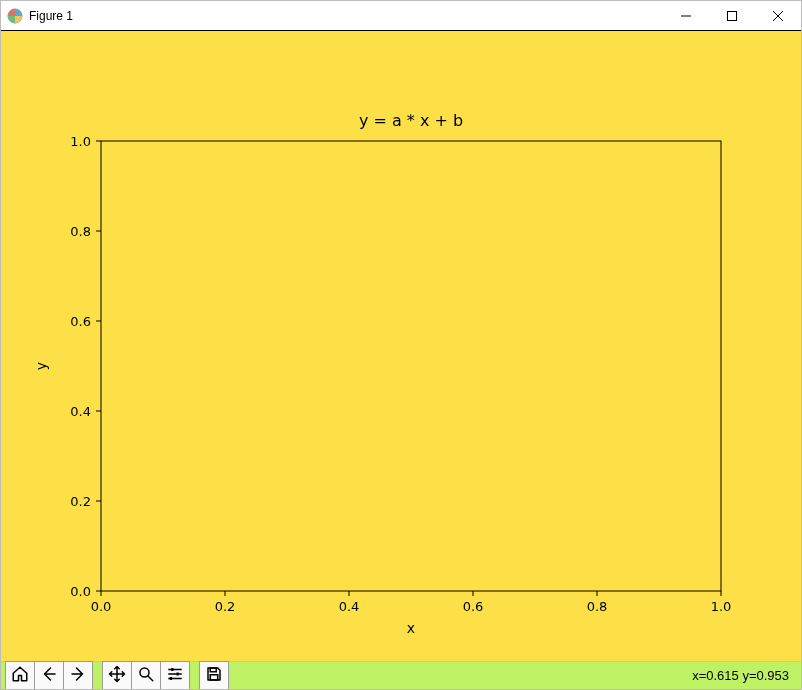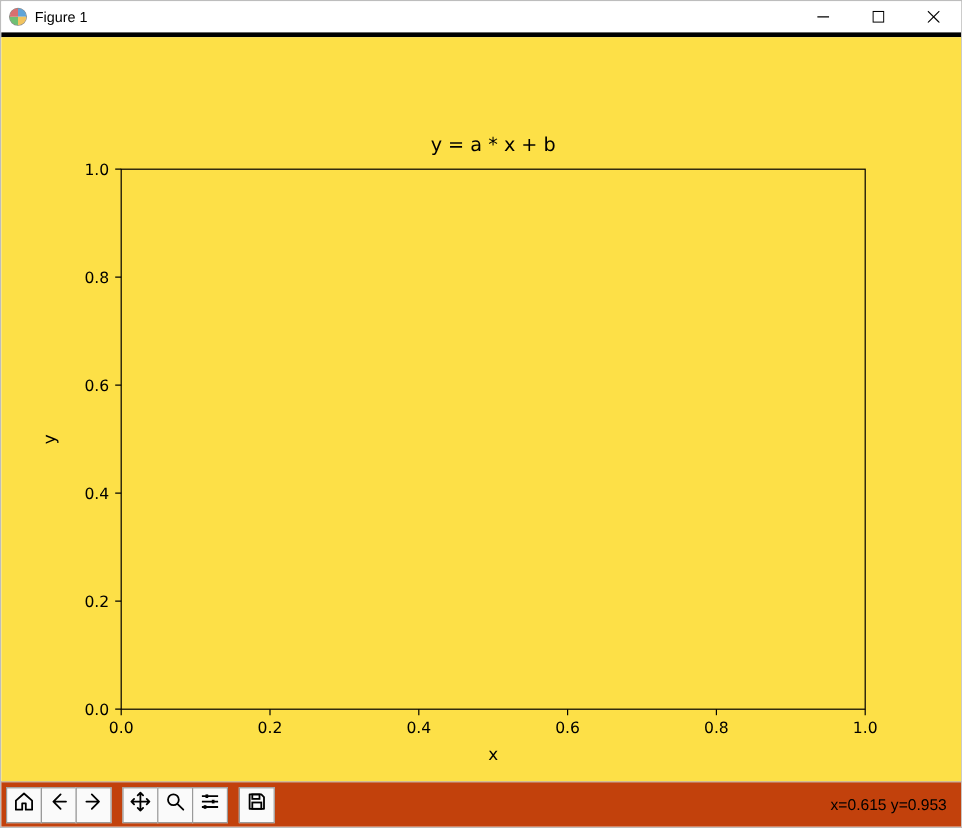--- a/index.html
+++ b/index.html
@@ -12,21 +12,21 @@
     display: flex;
     flex-direction: column;
     border: 1px solid #bdbdbd;
   }
   .titlebar {
     height: 30px;
     background: #ffffff;
     display: flex;
     align-items: center;
     padding: 0 0 0 6px;
-    border-bottom: 4px solid #000000;
+    border-bottom: 1px solid #000000;
     font-size: 12px;
     color: #000;
   }
   .titlebar .app-icon {
     width: 16px; height: 16px;
     margin-right: 6px;
     display: inline-flex; align-items: center; justify-content: center;
   }
   .titlebar .title { flex: 0 0 auto; }
   .titlebar .spacer { flex: 1; }
@@ -42,22 +42,22 @@
   }
   .canvas-area svg { display: block; }
   .axis-label, .tick-label, .chart-title {
     font-family: "DejaVu Sans", Arial, sans-serif;
     fill: #000;
   }
   .chart-title { font-size: 16px; }
   .axis-label { font-size: 14px; }
   .tick-label { font-size: 13px; }
   .toolbar {
-    height: 38px;
-    background: #c2410c;
+    height: 28px;
+    background: #bef264;
     border-top: 1px solid #c5c5c5;
     display: flex;
     align-items: center;
     padding: 0 4px;
     gap: 0;
   }
   .tb-btn {
     width: 30px; height: 30px;
     background: #fafafa;
     border: 1px solid #9a9a9a;

